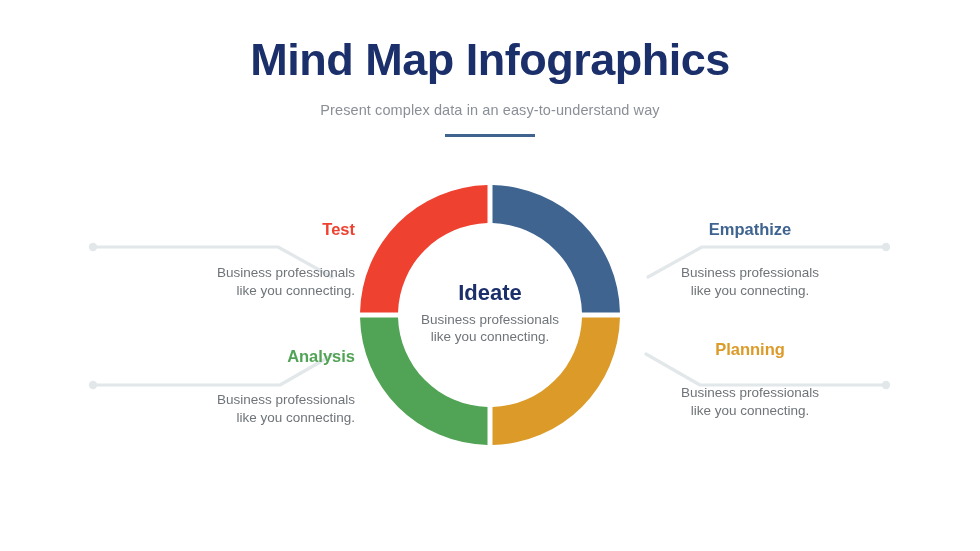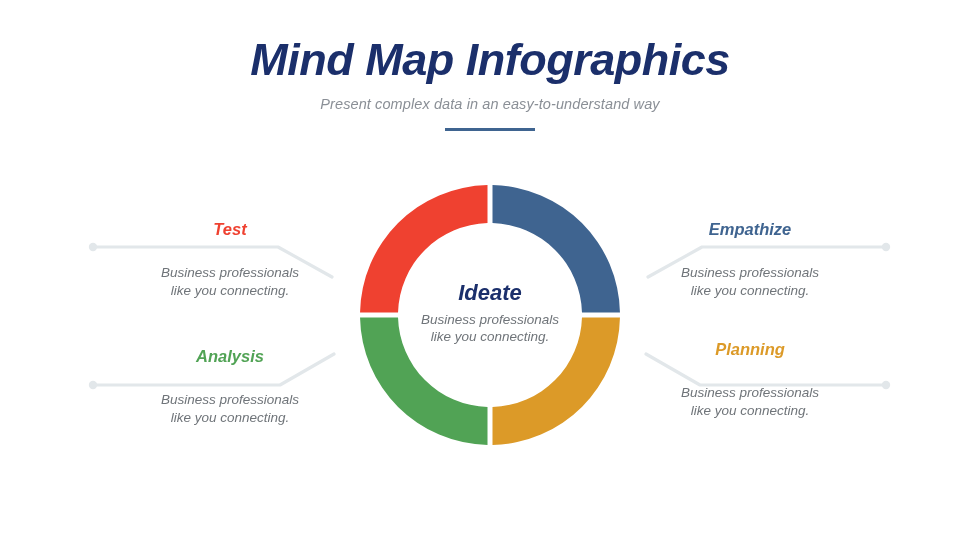--- a/index.html
+++ b/index.html
@@ -11,21 +11,20 @@
     background: #ffffff;
     font-family: "Liberation Sans", sans-serif;
     overflow: hidden;
   }
 
   #slide {
     position: relative;
     width: 980px;
     height: 551px;
     background: #ffffff;
-    font-style: italic;
   }
 
   
   #header {
     position: absolute;
     top: 34px;
     left: 0;
     width: 980px;
     text-align: center;
   }
@@ -33,21 +32,21 @@
   #page-title {
     font-size: 45px;
     font-weight: bold;
     color: #1b2f6b;
     letter-spacing: -0.5px;
     line-height: 1.15;
     white-space: nowrap;
   }
 
   #page-subtitle {
-    margin-top: 10px;
+    margin-top: 16px;
     font-size: 14.5px;
     color: #8a8f96;
     letter-spacing: 0.1px;
     white-space: nowrap;
   }
 
   #title-divider {
     margin: 16px auto 0 auto;
     width: 90px;
     height: 3px;
@@ -102,21 +101,21 @@
     height: 551px;
     pointer-events: none;
   }
 
   
   .node {
     position: absolute;
     width: 250px;
   }
 
-  .node.left  { text-align: center;  left: 105px; }
+  .node.left  { text-align: right;  left: 105px; }
   .node.right { text-align: center; right: 105px; }
 
   .node-label {
     font-size: 16.5px;
     font-weight: bold;
     line-height: 1.2;
     white-space: nowrap;
   }
 
   .node-body {

